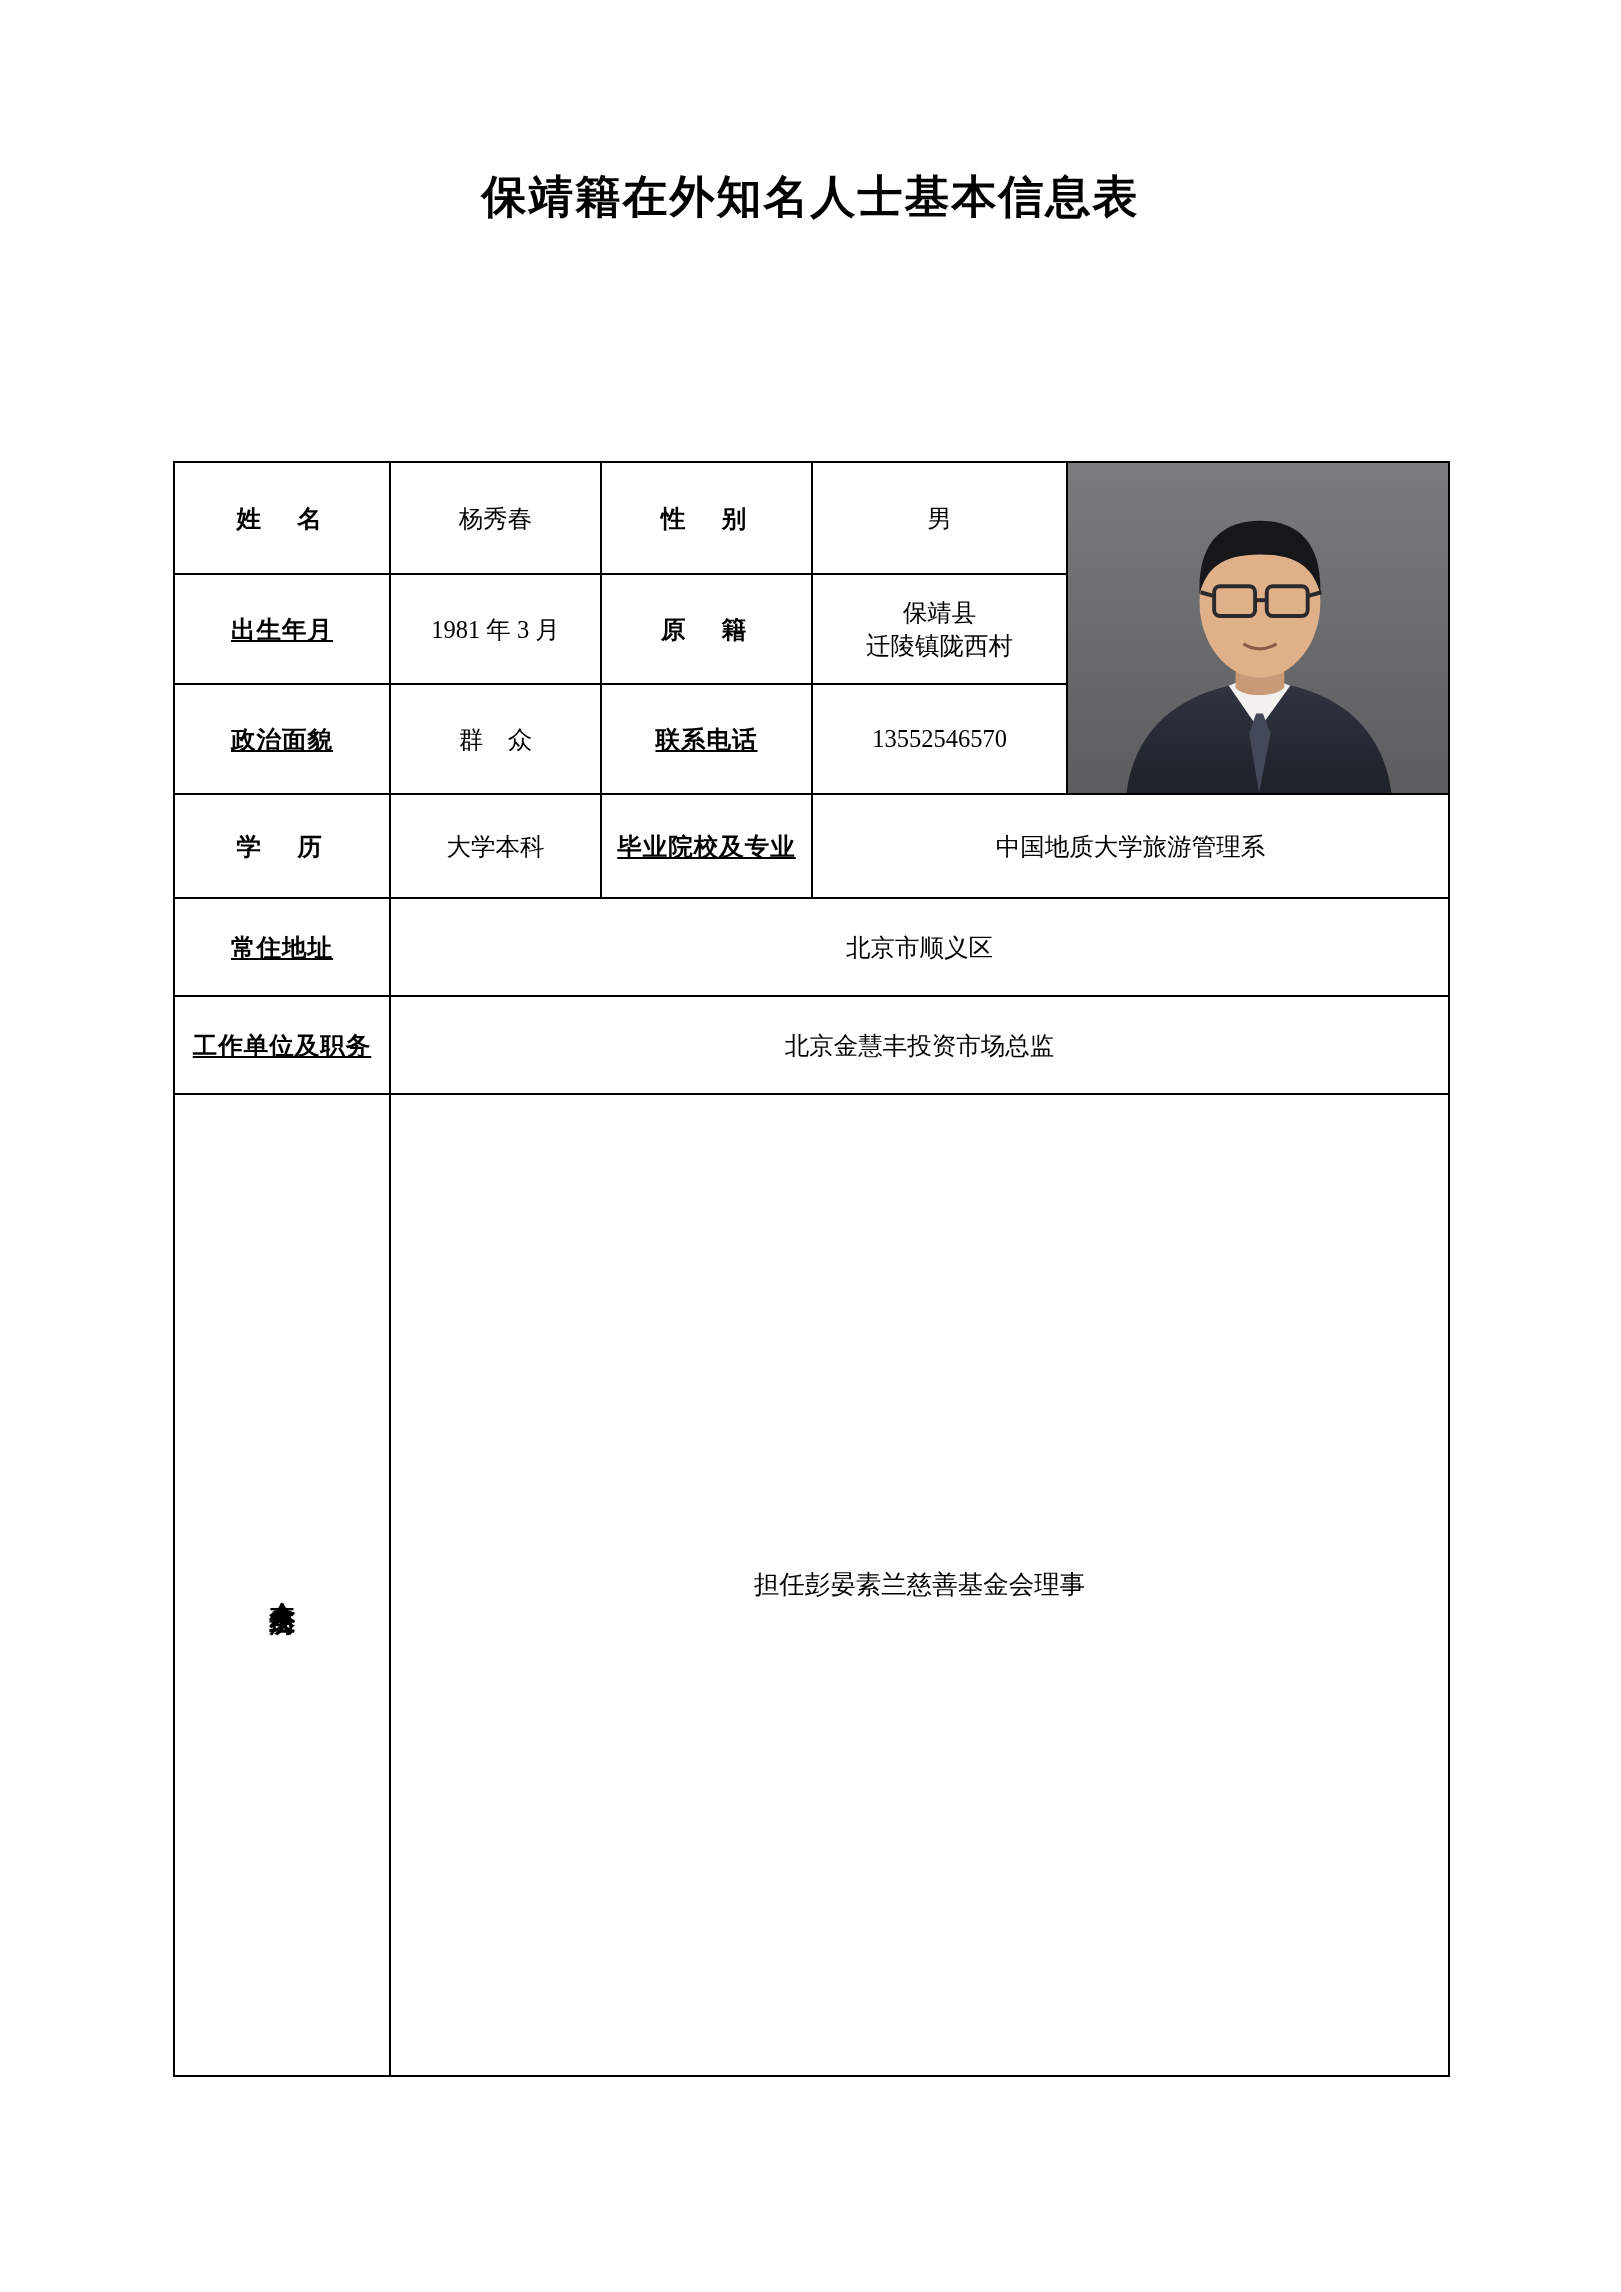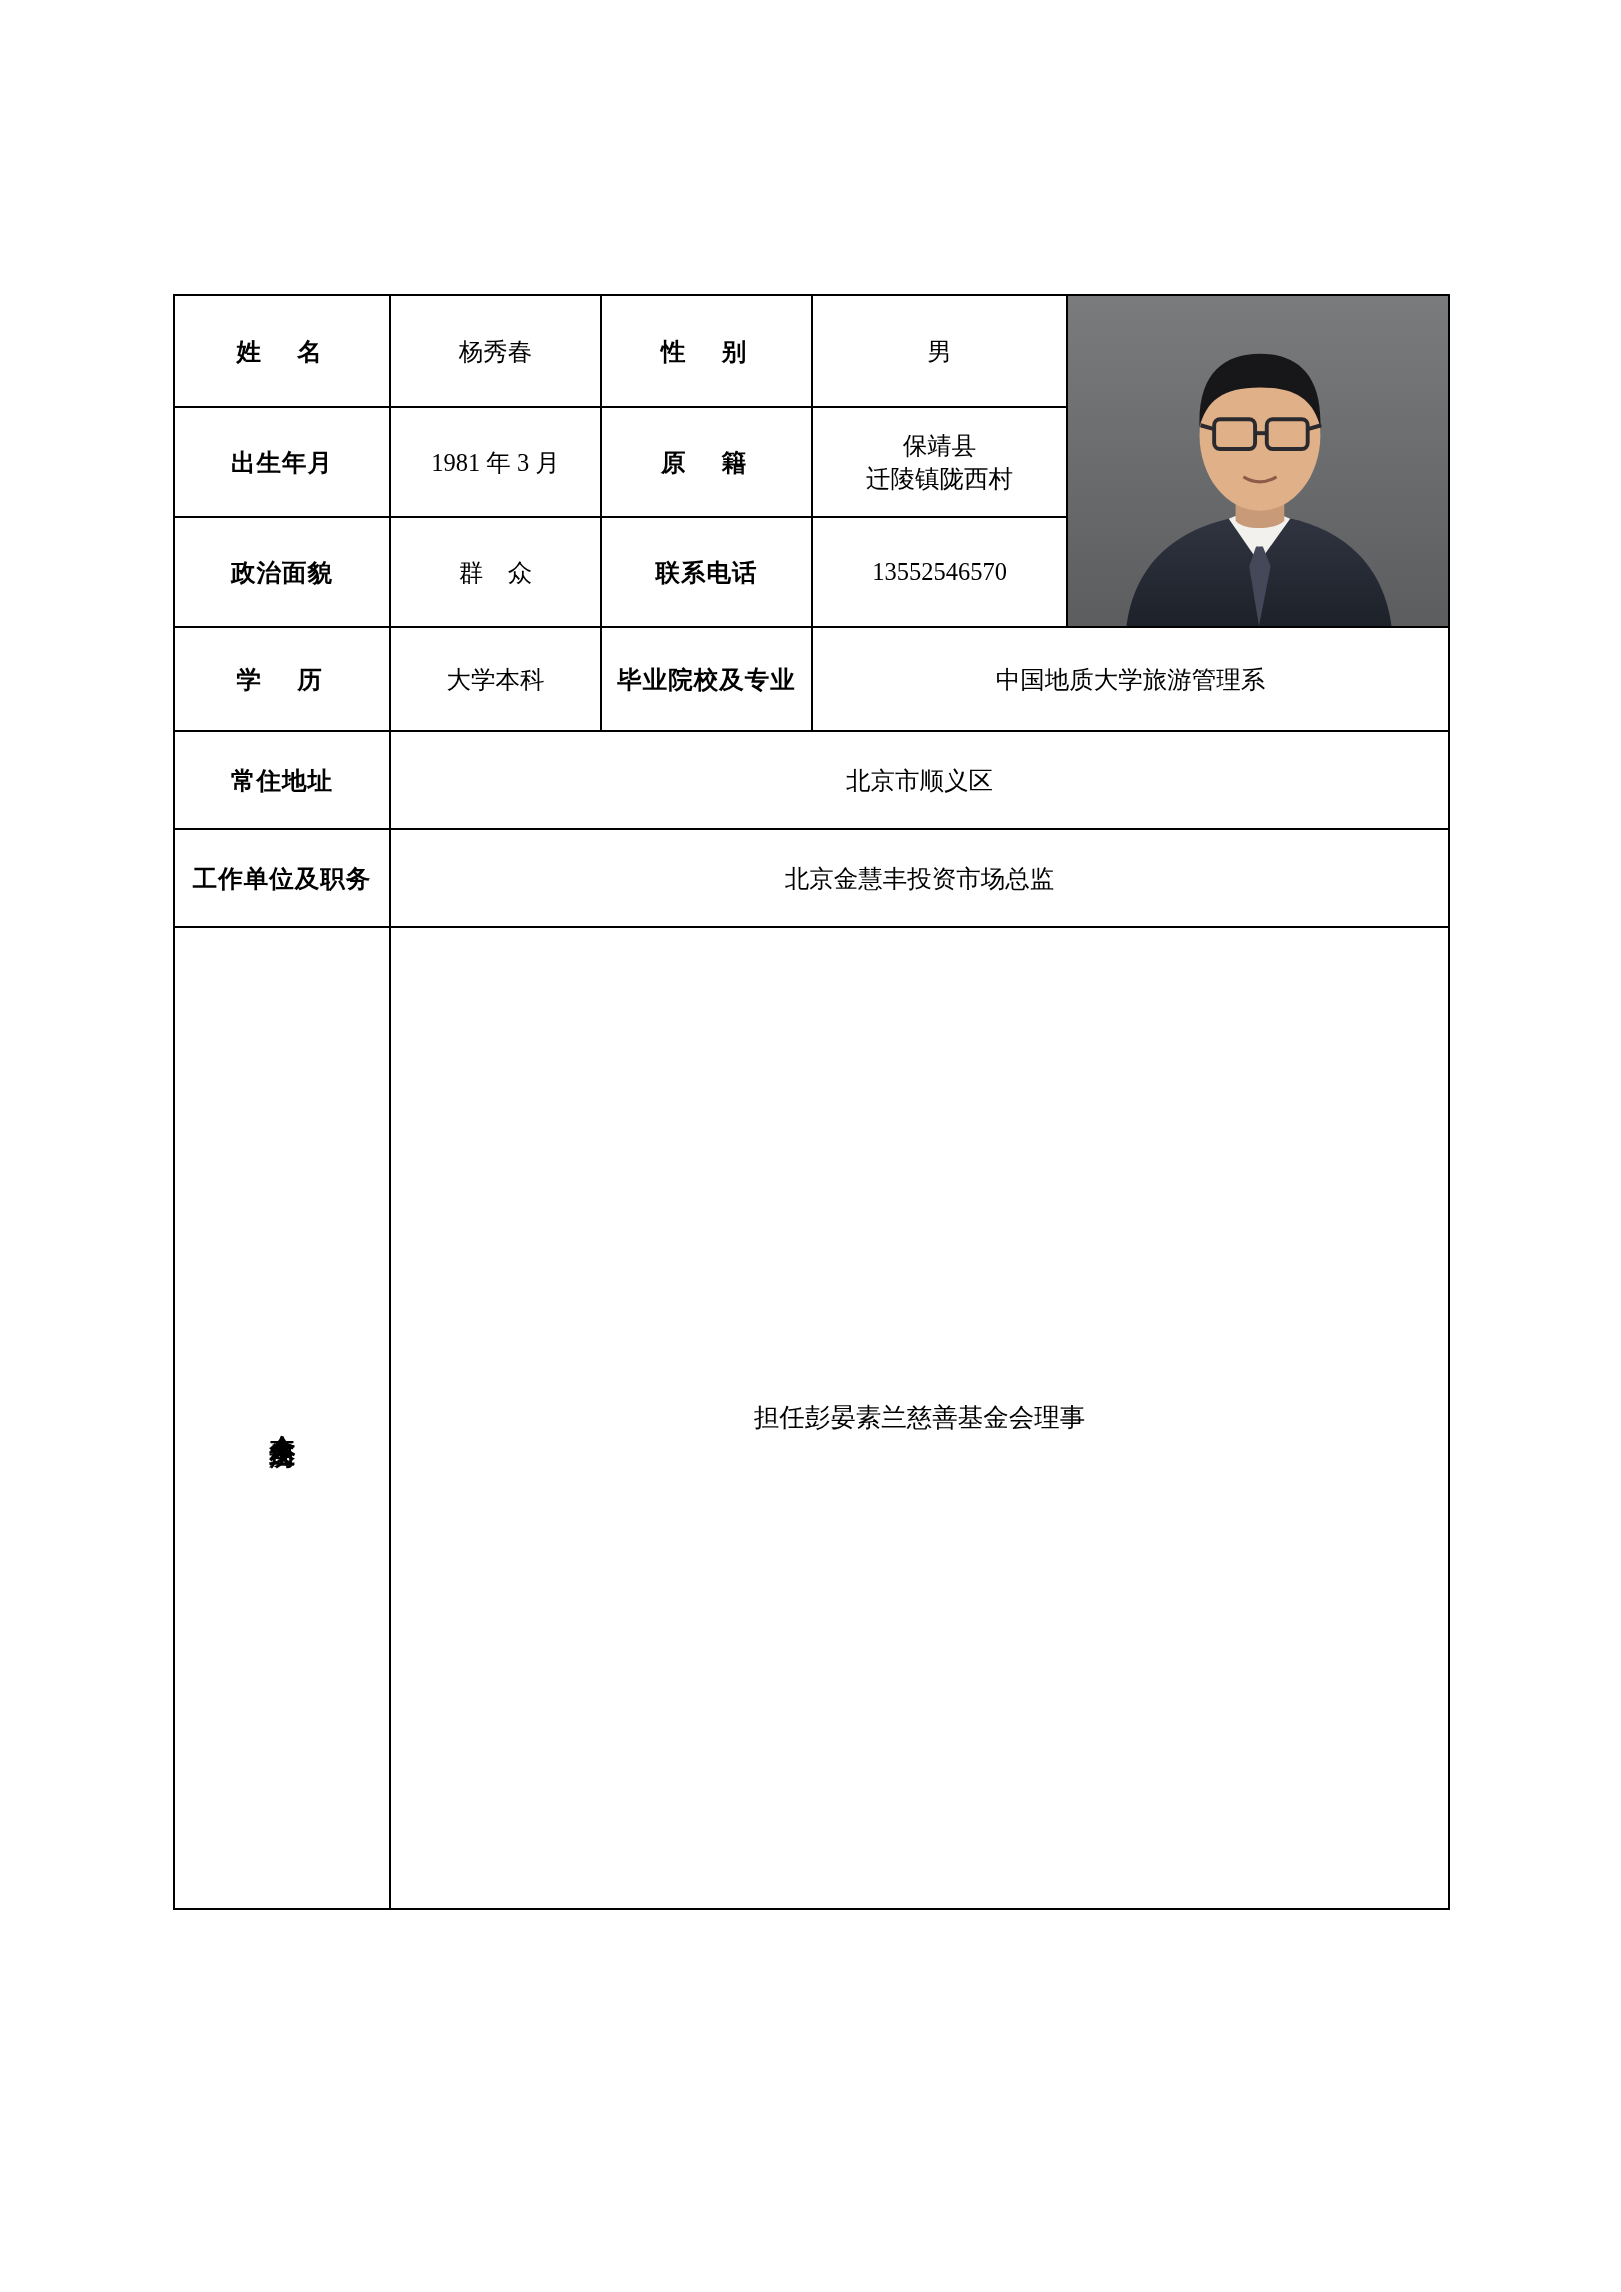--- a/index.html
+++ b/index.html
@@ -49,20 +49,21 @@
     font-size: 24.5px;
     font-family: "Liberation Serif", "DejaVu Serif", serif;
   }
   .lbl {
     font-weight: bold;
     letter-spacing: 5.9px;
   }
   .lbl-tight {
     font-weight: bold;
     letter-spacing: 1px;
+    text-decoration: underline;
   }
   .val {
     font-weight: normal;
   }
   .r1 td { height: 110px; }
   .r2 td { height: 108px; }
   .r3 td { height: 108px; }
   .r4 td { height: 102px; margin-top: 30px; }
   .r5 td { height: 96px; }
   .r6 td { height: 96px; }
@@ -101,20 +102,21 @@
   }
   .exp-cell {
     vertical-align: middle;
   }
 </style>
 </head>
 <body>
 
 <div class="page">
 
+  <div class="doc-title">保靖籍在外知名人士基本信息表</div>
 
   <div class="table-wrap">
     <table class="info">
       <colgroup>
         <col style="width:216px">
         <col style="width:211px">
         <col style="width:211px">
         <col style="width:255px">
         <col style="width:382px">
       </colgroup>

